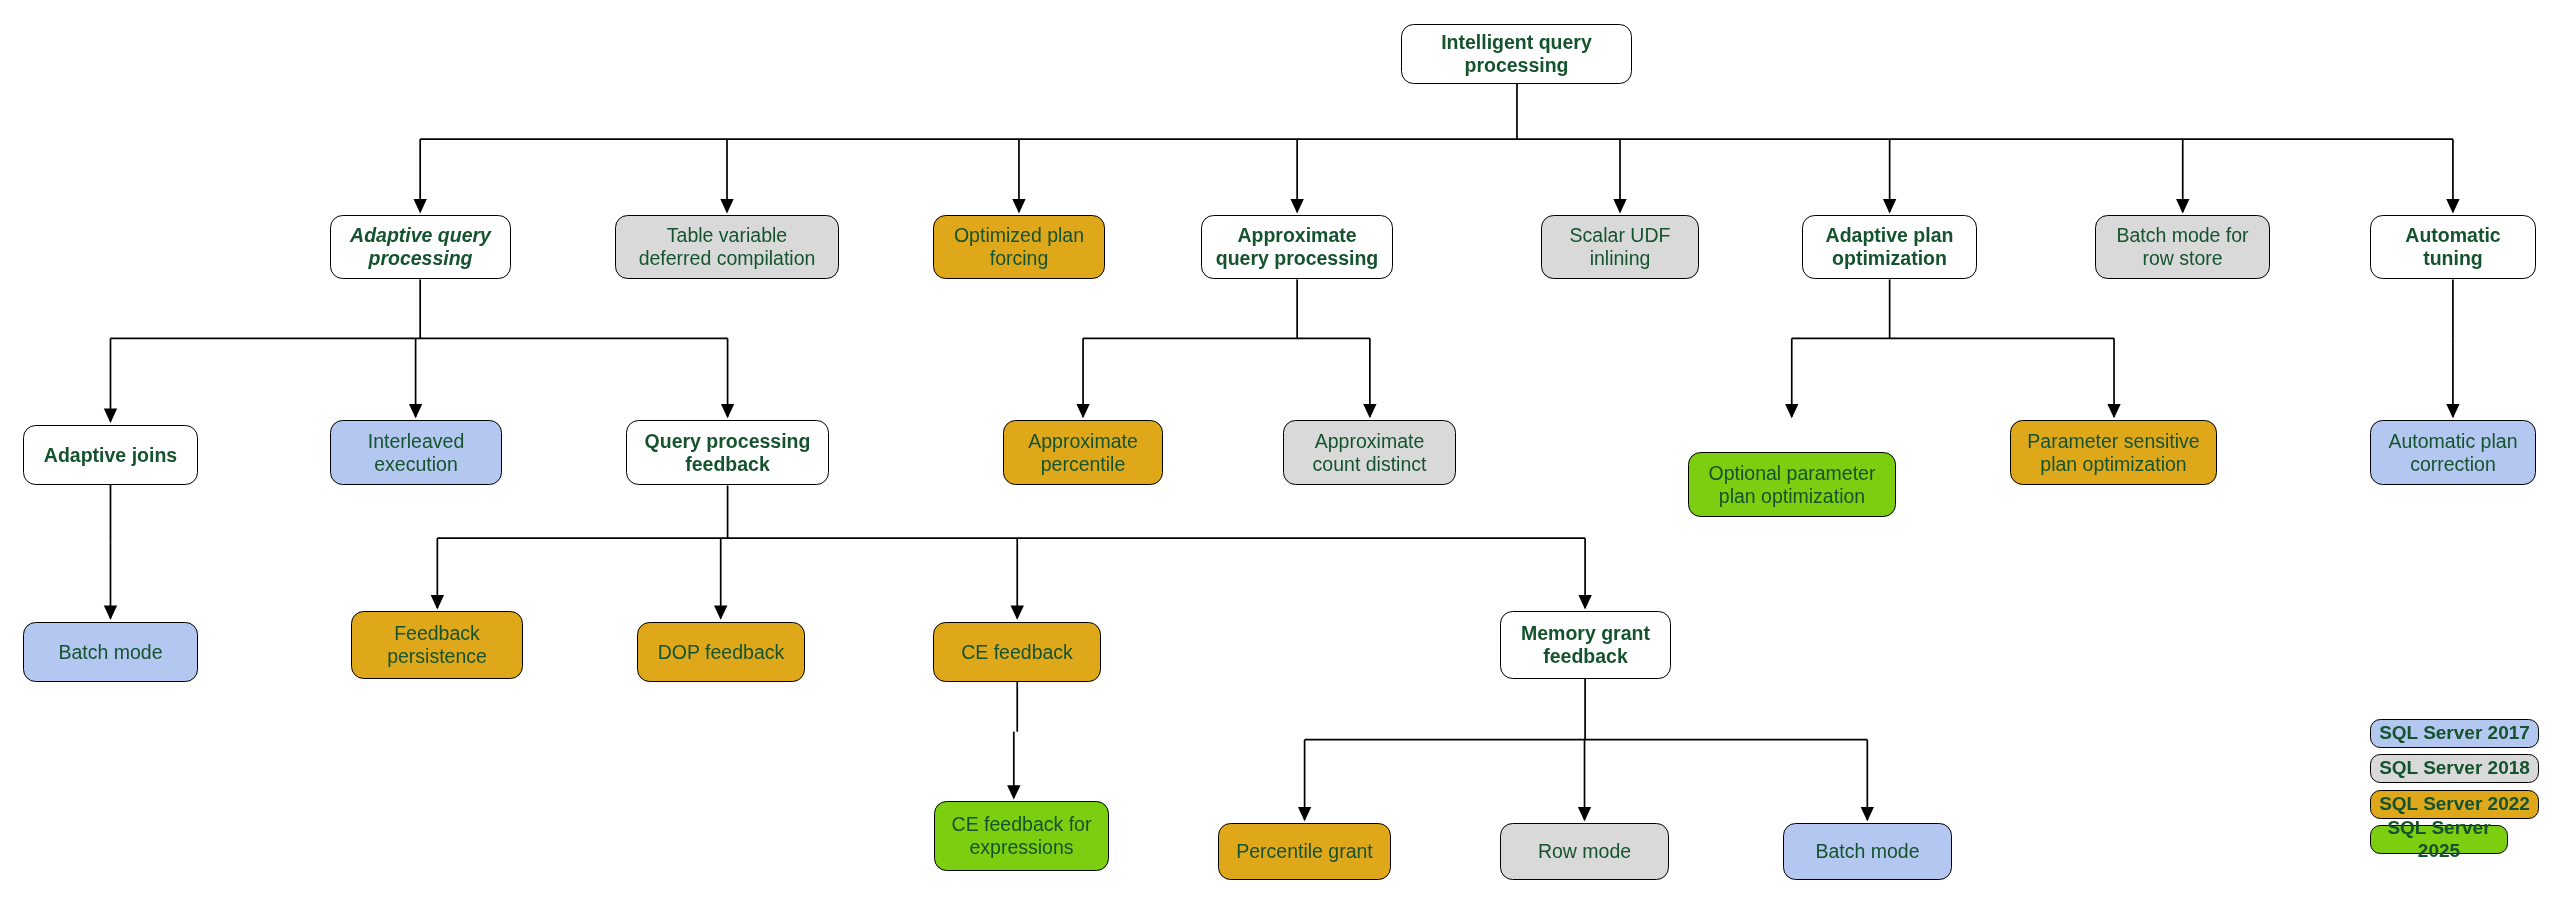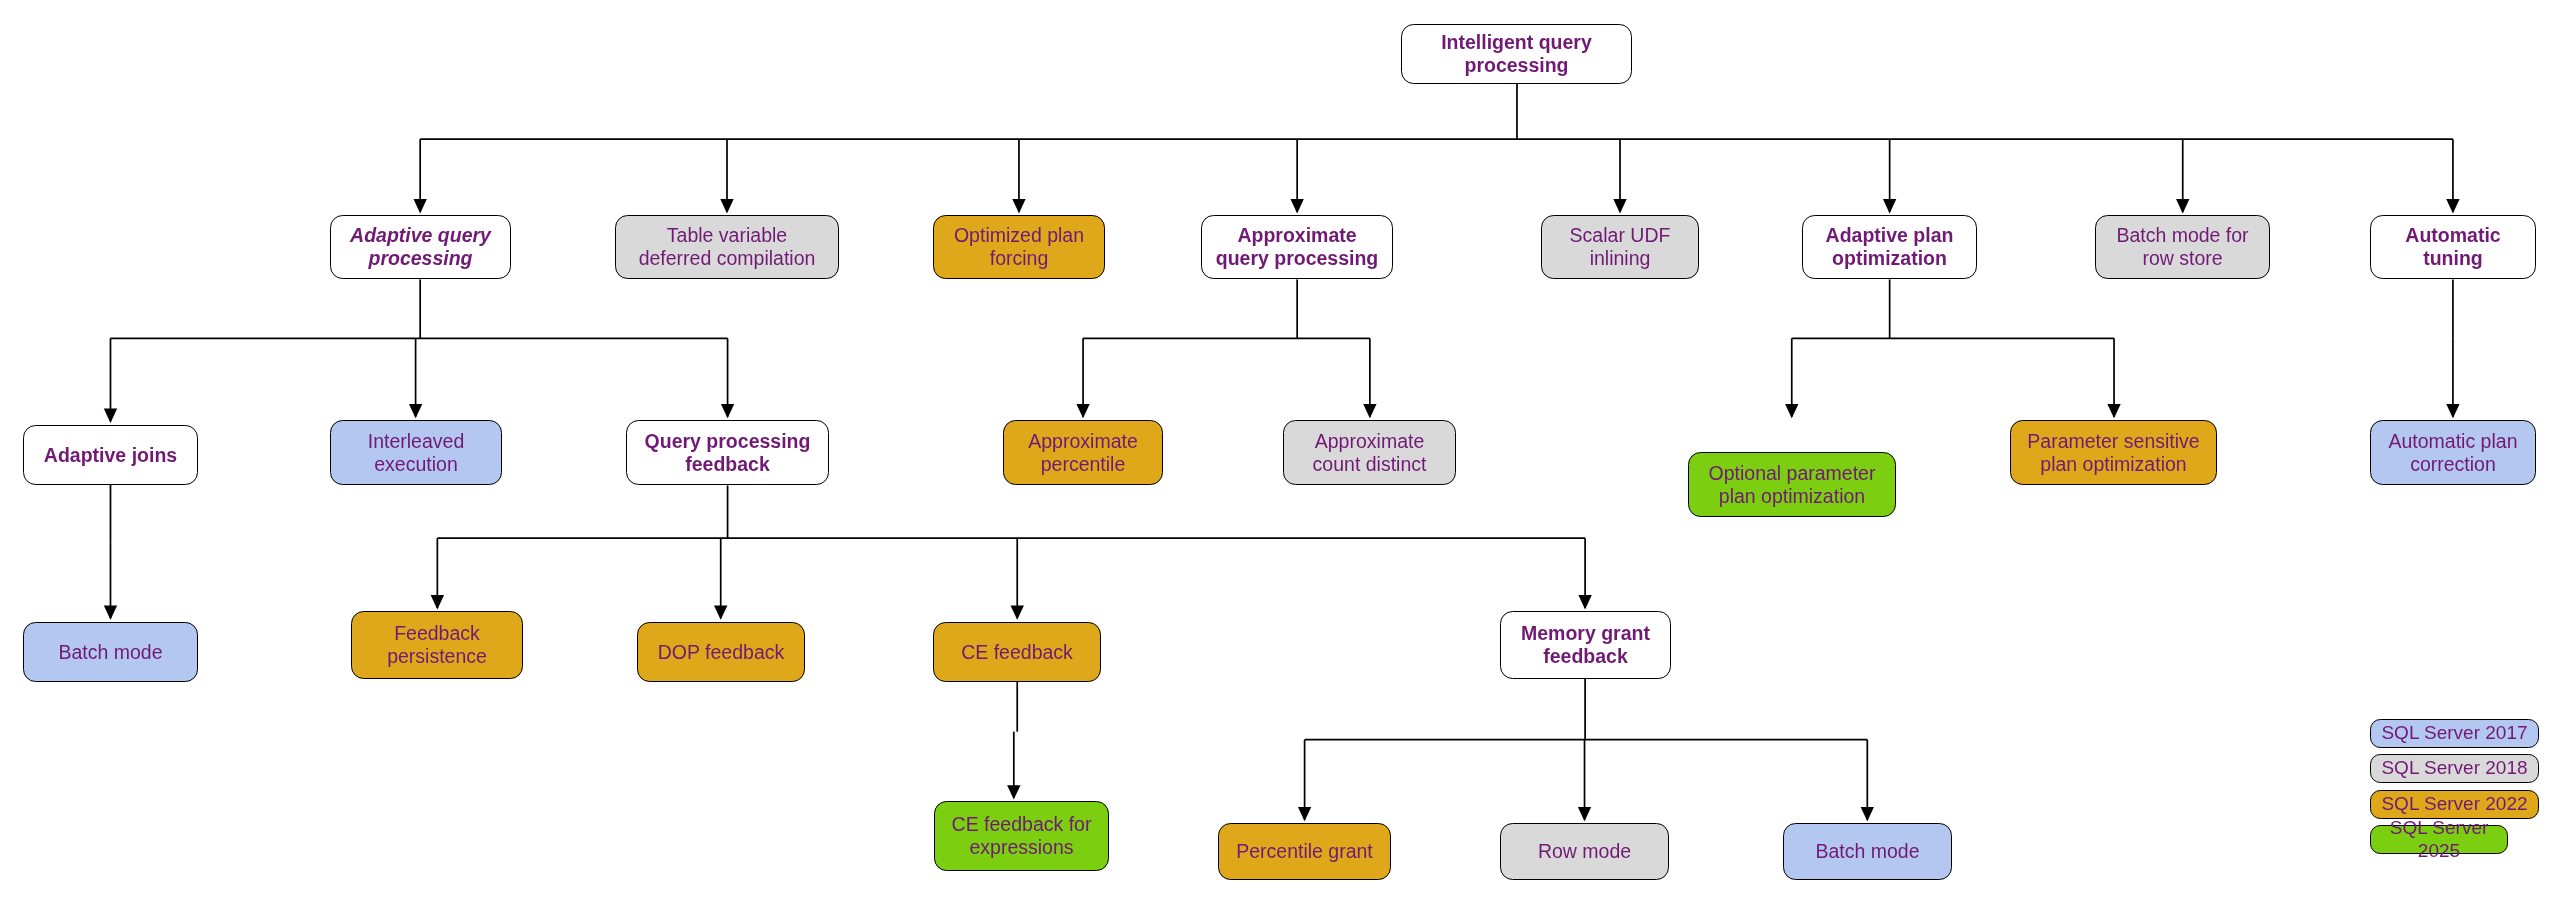--- a/index.html
+++ b/index.html
@@ -10,35 +10,35 @@
   .node{
     position:absolute;
     box-sizing:border-box;
     border:1.7px solid #000000;
     border-radius:12.6px;
     display:flex;
     align-items:center;
     justify-content:center;
     text-align:center;
     line-height:1.18;
-    color:#701a75;
+    color:#14532d;
     font-family:"Liberation Sans", sans-serif;
     font-size:19.5px;
     padding:2.3px 4.6px;
     white-space:pre-line;
   }
   .node.bold{font-weight:bold;}
   .fill-white{background:#ffffff;}
   .fill-grey{background:#d9d9d9;}
   .fill-orange{background:#dfa81b;}
   .fill-blue{background:#b4c7f0;}
   .fill-green{background:#7cce10;}
 
   .legend{position:absolute;}
-  .legend .node{font-size:19px;font-weight:normal;border-radius:10.3px;}
+  .legend .node{font-size:19px;font-weight:bold;border-radius:10.3px;}
 </style>
 </head>
 <body>
 
 <div id="canvas">
   <svg id="wires" viewBox="0 0 4500 1600">
     <defs>
       <marker id="arrowhead" markerWidth="9" markerHeight="9" refX="7.5" refY="4.5" orient="auto" markerUnits="strokeWidth">
         <path d="M0,0.6 L8.4,4.5 L0,8.4 Z" fill="#000000"></path>
       </marker>

